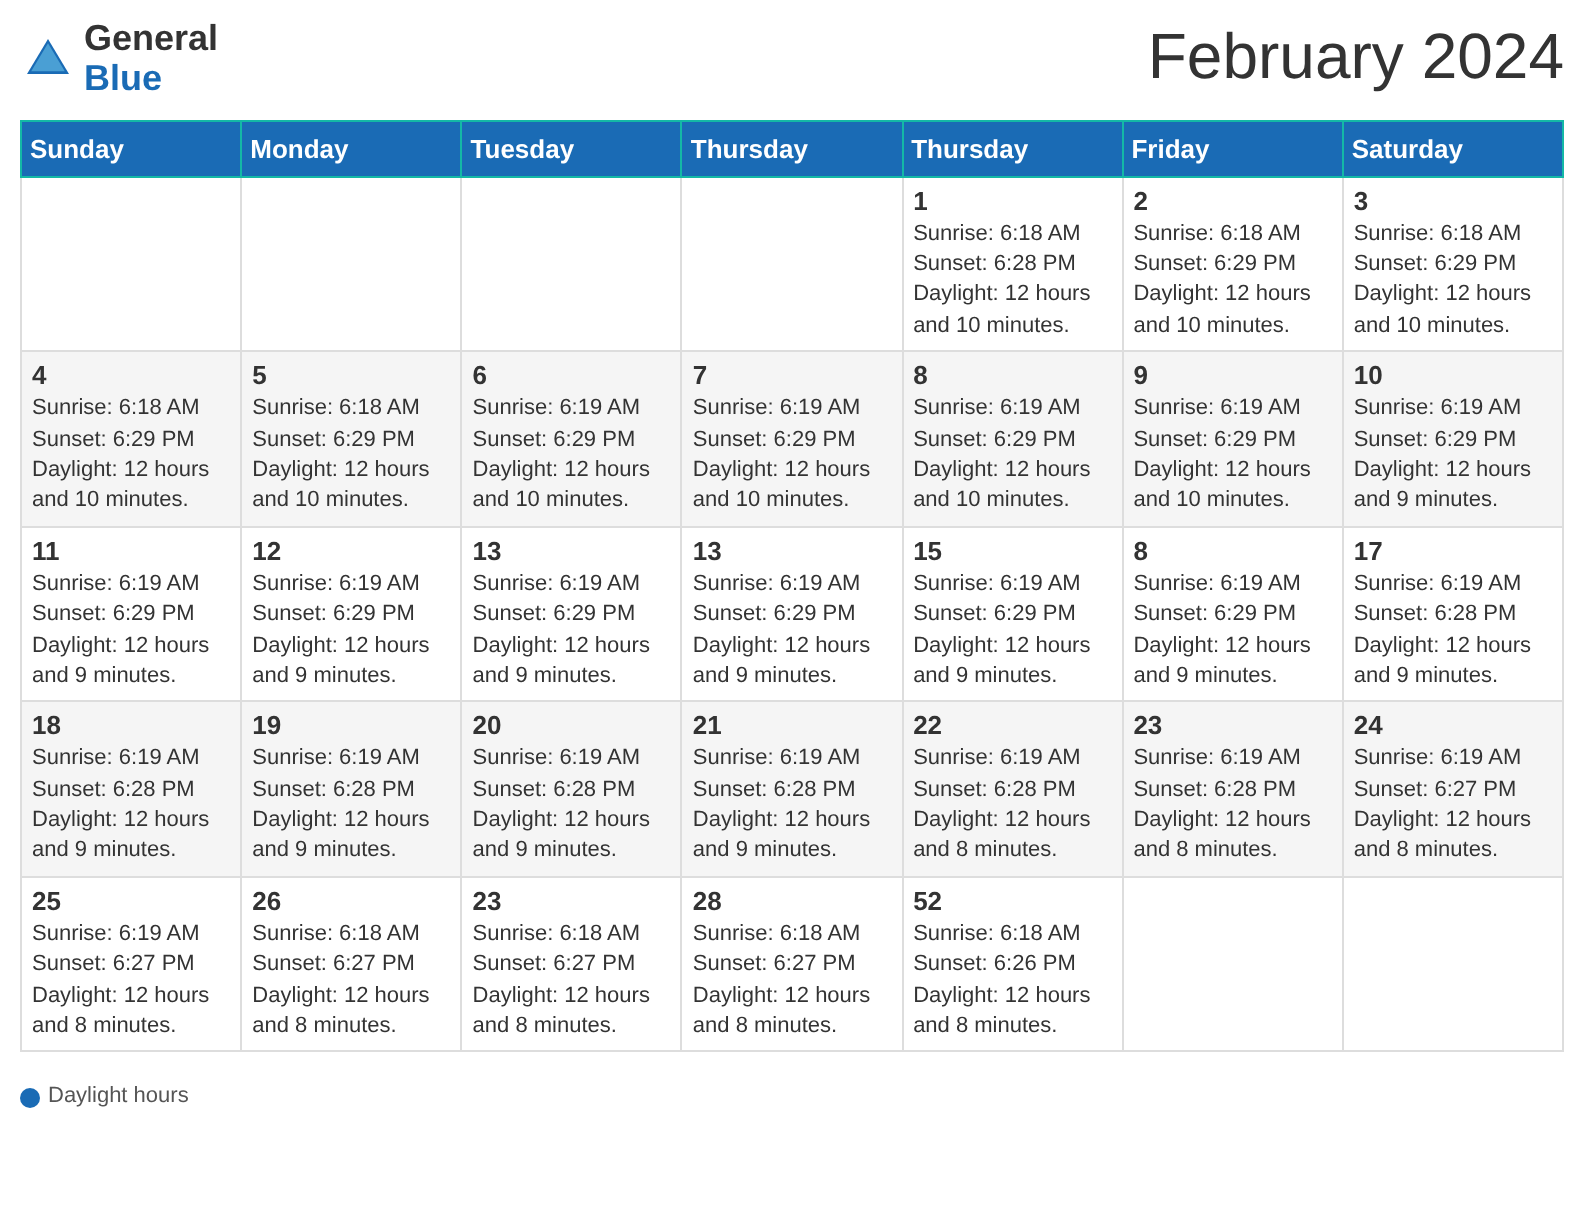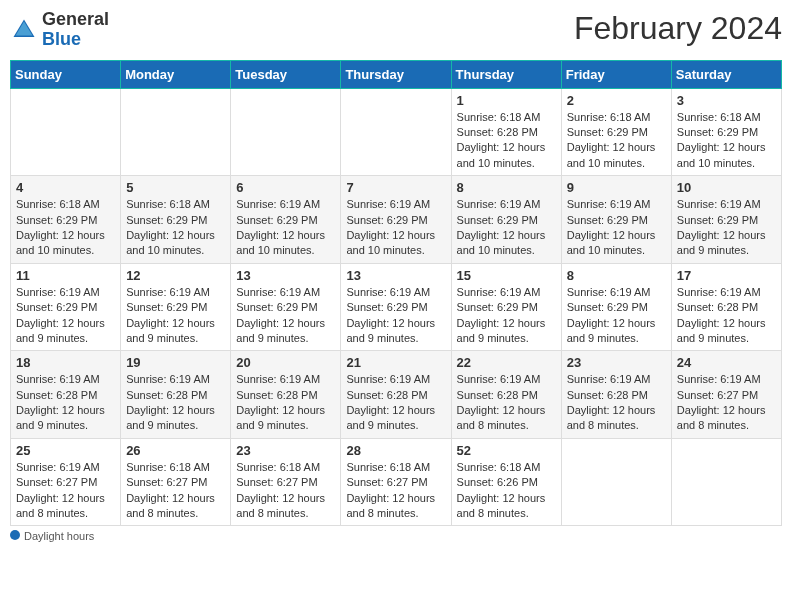--- a/index.html
+++ b/index.html
@@ -78,25 +78,25 @@
     }
     .day-info {
       font-size: 11px;
       line-height: 1.4;
       color: #333;
     }
     .empty-cell {
       background: #fff !important;
     }
     .footer {
-      margin-top: 4px;
+      margin-top: 16px;
       font-size: 11px;
       color: #555;
       display: flex;
-      align-items: flex-start;
+      align-items: flex-end;
       gap: 4px;
     }
     .footer-dot {
       width: 10px;
       height: 10px;
       background: #1a6bb5;
       border-radius: 50%;
       display: inline-block;
     }
   </style>

